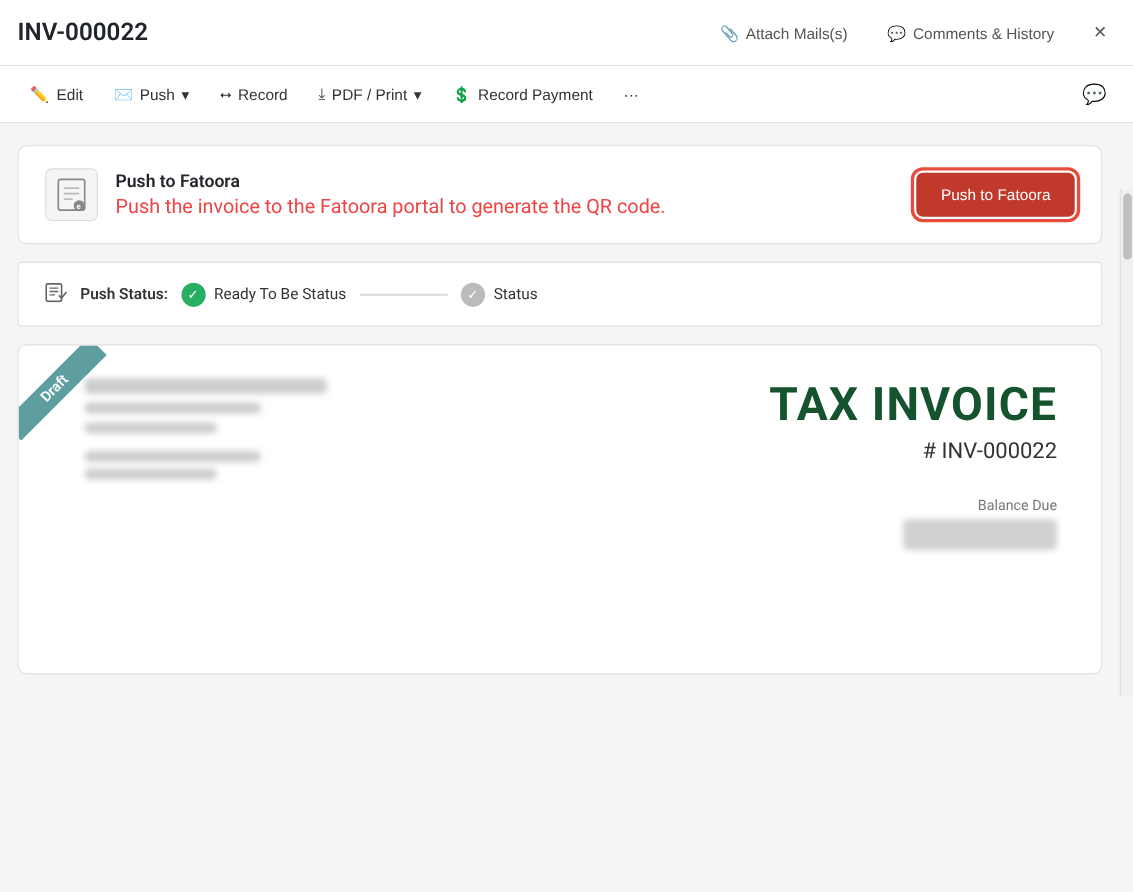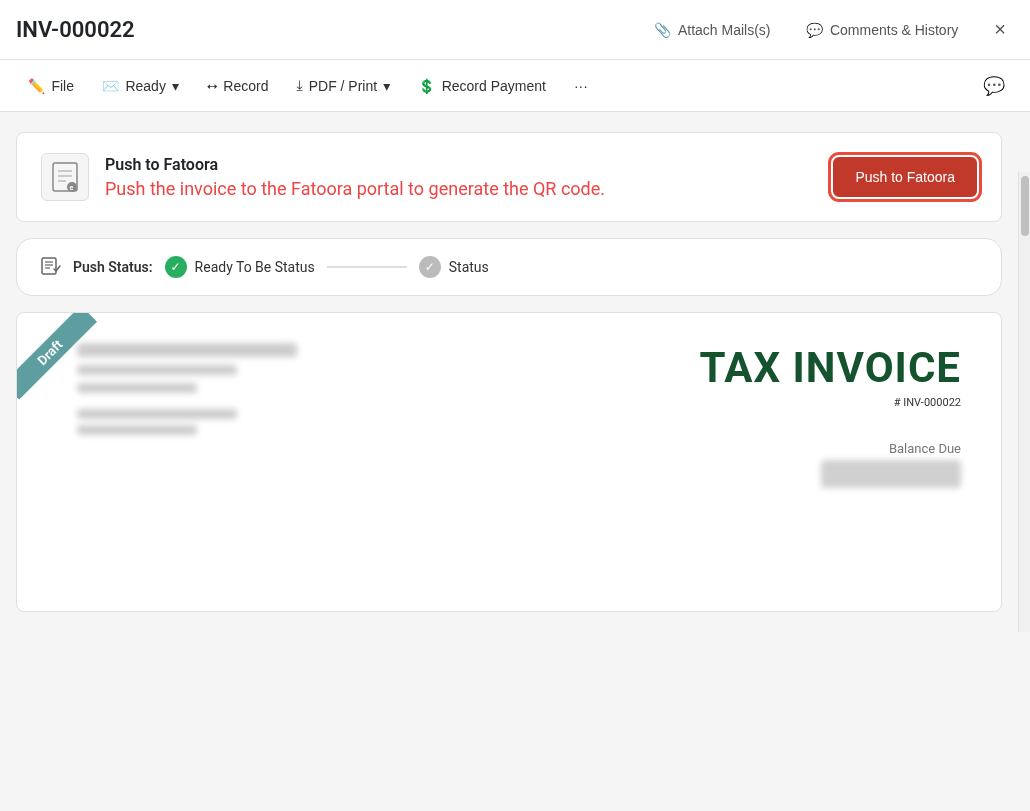--- a/index.html
+++ b/index.html
@@ -134,21 +134,21 @@
       cursor: pointer;
       white-space: nowrap;
       outline: 3px solid #e74c3c;
       outline-offset: 2px;
     }
 
     
     .status-card {
       background: #fff;
       border: 1px solid #e0e0e0;
-      border-radius: 16px;
+      border-radius: 4px;
       padding: 16px 24px;
       display: flex;
       align-items: center;
       gap: 12px;
     }
     .status-icon {
       font-size: 18px;
       color: #555;
       flex-shrink: 0;
     }
@@ -258,21 +258,21 @@
     .invoice-title-section {
       text-align: right;
     }
     .invoice-main-title {
       font-size: 42px;
       font-weight: 700;
       color: #14532d;
       letter-spacing: 1px;
     }
     .invoice-number {
-      font-size: 11px;
+      font-size: 20px;
       color: #333;
       margin-top: 4px;
     }
     .invoice-balance-label {
       font-size: 13px;
       color: #777;
       margin-top: 32px;
     }
     .invoice-balance-value {
       width: 140px;
@@ -316,25 +316,25 @@
       <span>💬</span>
       <span>Comments &amp; History</span>
     </button>
     <button class="header-close-btn">×</button>
   </div>
 </div>
 
 <div class="toolbar">
   <button class="toolbar-btn">
     <span>✏️</span>
-    <span>File</span>
+    <span>Edit</span>
   </button>
   <button class="toolbar-btn">
     <span>✉️</span>
-    <span>Ready</span>
+    <span>Push</span>
     <span>▾</span>
   </button>
   <button class="toolbar-btn">
     <span style="font-size:13px;">⭤</span>
     <span>Record</span>
   </button>
   <button class="toolbar-btn">
     <span>⤓</span>
     <span>PDF / Print</span>
     <span>▾</span>

